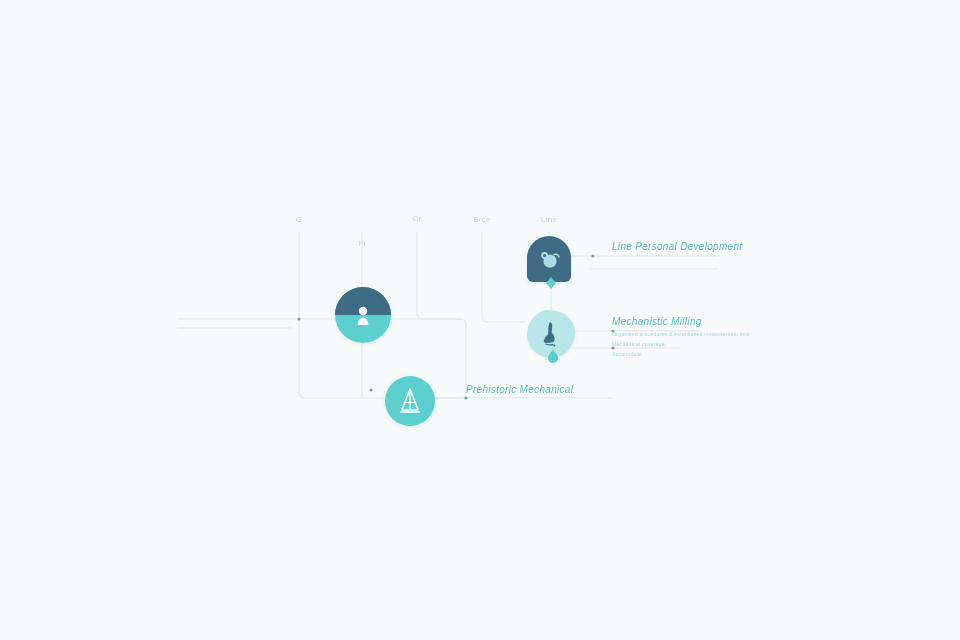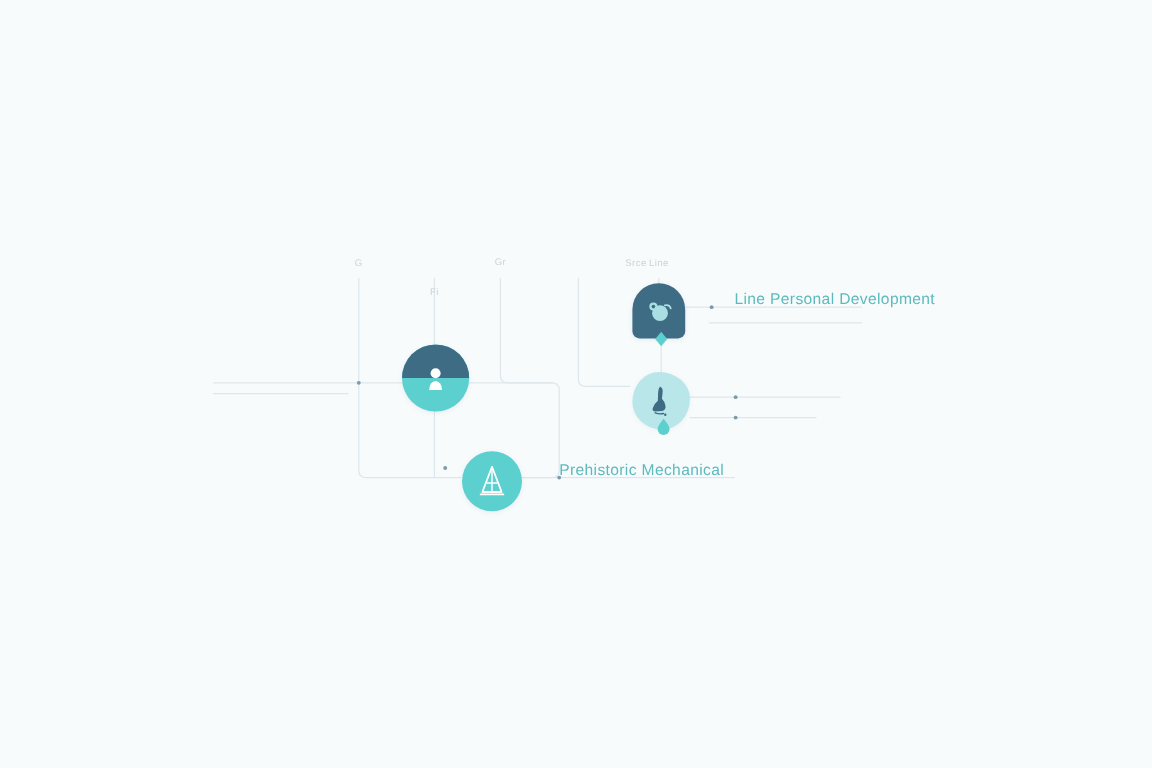--- a/index.html
+++ b/index.html
@@ -85,26 +85,27 @@
     position: absolute;
     transform: translate(-50%, -50%);
   }
 
   
   .label-block {
     position: absolute;
   }
   .label-block.right-align { text-align: right; transform: translateX(-100%); }
   .lbl-title {
-    font-size: 13px;
+    font-size: 10px;
     color: #4fb5b8;
     letter-spacing: .3px;
     white-space: nowrap;
     margin: 0 0 3px 0;
     opacity: .92;
+    font-style: italic;
   }
   .lbl-sub {
     font-size: 5.2px;
     color: #9ad3d6;
     letter-spacing: .2px;
     white-space: nowrap;
     line-height: 1.9;
     margin: 0;
     opacity: .9;
   }
@@ -153,21 +154,21 @@
     <circle cx="593" cy="256" r="1.6"></circle>
     <circle cx="613" cy="331" r="1.6"></circle>
     <circle cx="613" cy="348" r="1.6"></circle>
   </g>
 </svg>
 
 <div class="layer" style="pointer-events:none">
   <div class="col-head" style="left:299px; top:215px;">G</div>
   <div class="col-head" style="left:362px; top:215px;margin-top:24px;">Fi</div>
   <div class="col-head" style="left:417px; top:214px;">Gr</div>
-  <div class="col-head" style="left:482px; top:215px;margin-left:48px;">Srce</div>
+  <div class="col-head" style="left:482px; top:215px;">Srce</div>
   <div class="col-head" style="left:549px; top:215px;">Line</div>
 </div>
 
 <div class="layer">
 
   <div class="node node-circle-split" style="left:363px; top:315px; position:absolute;">
     <div class="top-half"></div>
     <svg width="56" height="56" viewBox="0 0 56 56" style="position:relative;">
       <circle cx="28" cy="24" r="4.2" fill="#ffffff"></circle>
       <path d="M22.6 38 a5.4 7.6 0 0 1 10.8 0 z" fill="#ffffff"></path>
@@ -212,17 +213,23 @@
   </div>
 </div>
 
 <div class="layer">
 
 
   <div class="label-block" style="left:612px; top:241px;">
     <div class="lbl-title">Line Personal Development</div>
   </div>
 
+  <div class="label-block" style="left:612px; top:316px;">
+    <div class="lbl-title">Mechanistic Milling</div>
+    <div class="lbl-sub">Organised procedures &amp; established measurement lists</div>
+    <div class="lbl-sub">Mechanical coverage</div>
+    <div class="lbl-sub">Accumulate</div>
+  </div>
 
   <div class="label-block" style="left:466px; top:384px;">
     <div class="lbl-title">Prehistoric Mechanical</div>
   </div>
 </div>
 
 </body></html>

